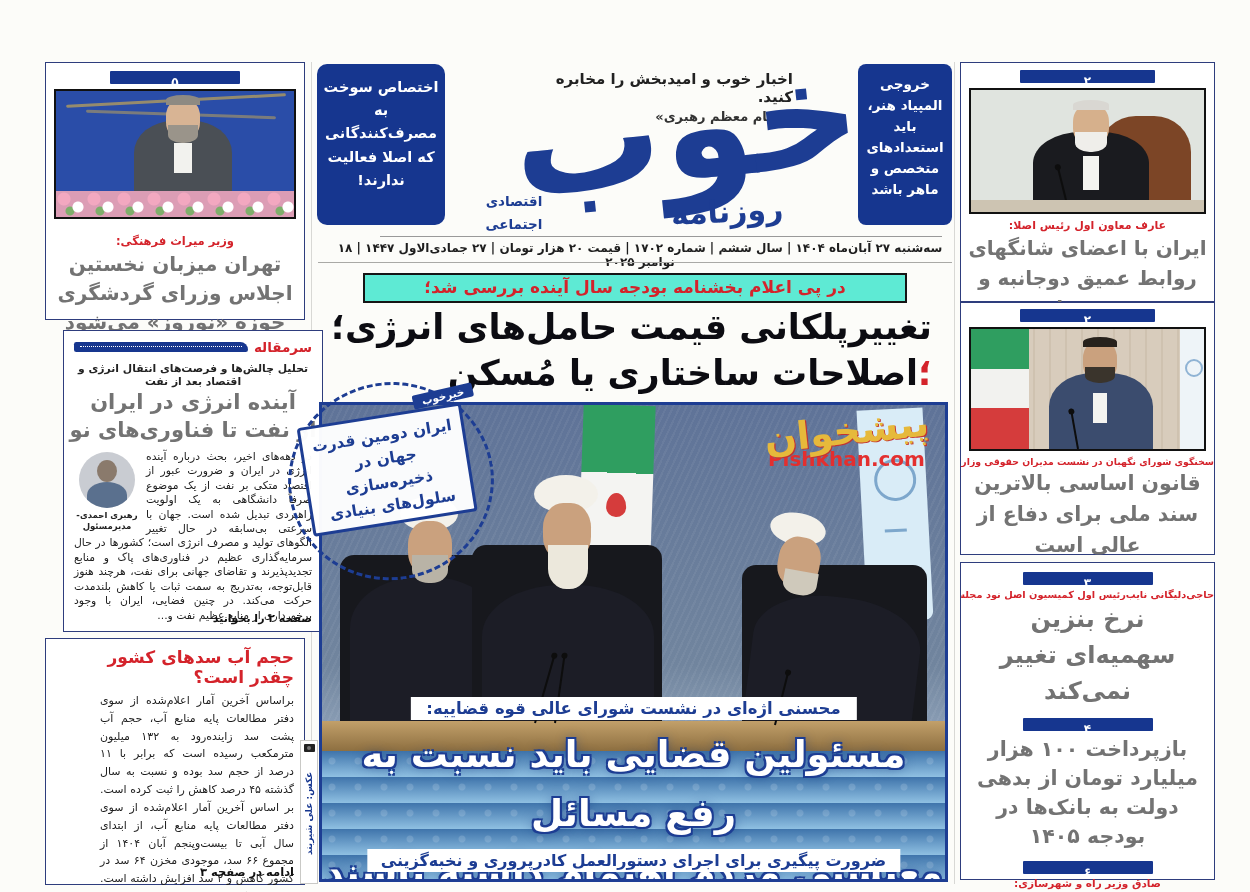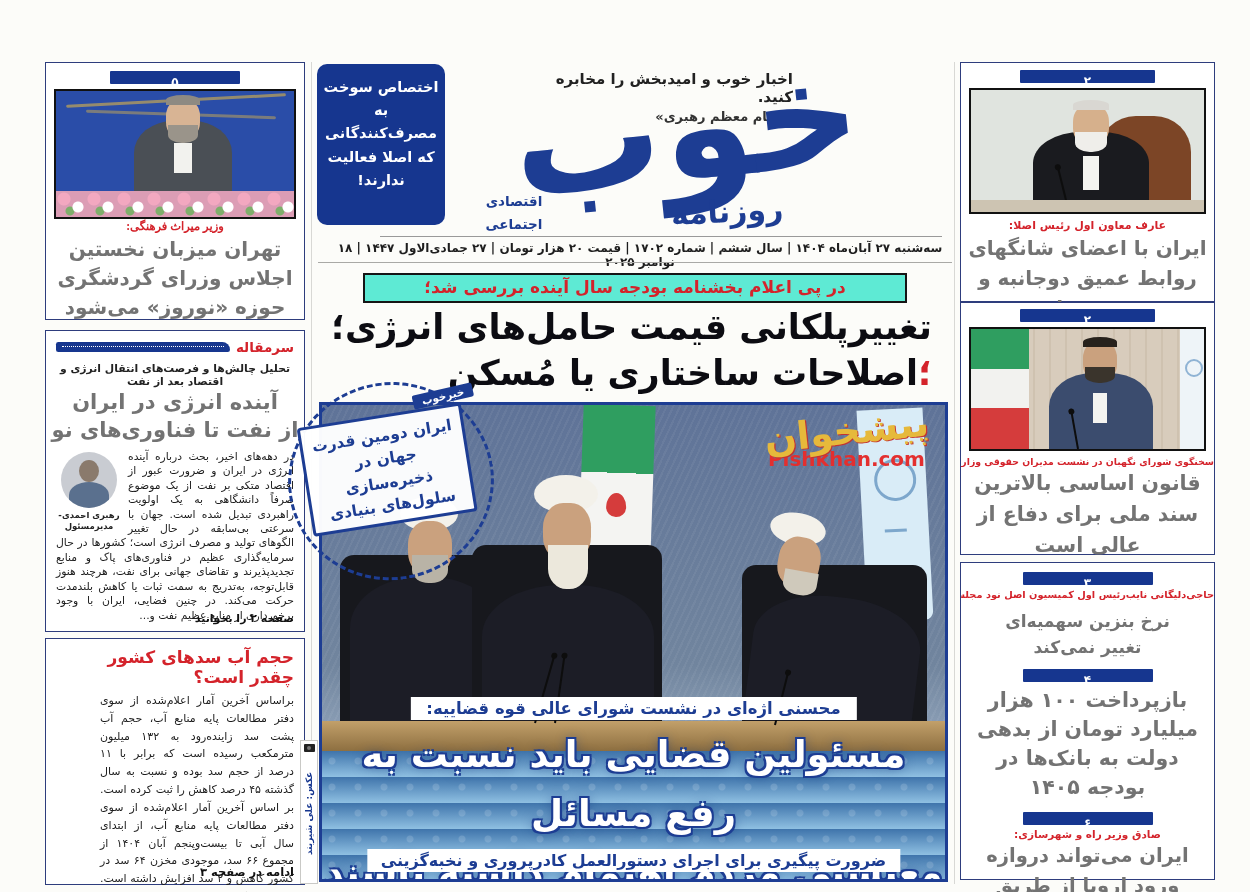--- a/index.html
+++ b/index.html
@@ -47,42 +47,43 @@
   </div>
 
   <div id="logo" class="abs" style="left:600px;top:34px;width:260px;height:180px;font-size:148px;line-height:180px;text-align:center;">خوب</div>
   <div class="abs navy" style="left:652px;top:194px;width:150px;font-size:30px;font-weight:bold;transform:rotate(-3deg);text-align:center;">روزنامه</div>
 
   <div class="abs navy" style="left:468px;top:190px;width:92px;font-size:13.5px;font-weight:bold;line-height:1.7;text-align:center;">
     <div>اقتصادی</div>
     <div>اجتماعی</div>
   </div>
 
+  <div class="promo" style="left:858px;top:64px;width:94px;height:161px;border-radius:8px;font-size:13.5px;line-height:1.55;padding:10px 4px;">خروجی المپیاد هنر، باید استعدادهای متخصص و ماهر باشد</div>
 
   <div class="hline" style="left:380px;top:236px;width:562px;background:#999;"></div>
   <div class="abs" style="left:330px;top:241px;width:620px;text-align:center;font-size:12px;font-weight:bold;color:#1e1e1e;">سه‌شنبه ۲۷ آبان‌ماه ۱۴۰۴ | سال ششم | شماره ۱۷۰۲ | قیمت ۲۰ هزار تومان | ۲۷ جمادی‌الاول ۱۴۴۷ | ۱۸ نوامبر ۲۰۲۵</div>
   <div class="hline" style="left:318px;top:262px;width:634px;"></div>
 
   <div class="box" style="left:45px;top:62px;width:260px;height:258px;">
     <div class="pagebar" style="width:130px;margin-top:8px;"><span>۵</span></div>
     <div class="photoframe" style="margin:5px 8px 0;height:130px;background:#2a4da8;">
       <div class="abs" style="left:10px;top:8px;width:220px;height:3px;background:rgba(222,182,70,.6);transform:rotate(-3deg);border-radius:2px;"></div>
       <div class="abs" style="left:30px;top:22px;width:190px;height:3px;background:rgba(222,182,70,.45);transform:rotate(2deg);border-radius:2px;"></div>
       <div class="chair" style="left:78px;top:30px;width:98px;height:80px;background:#4a4f55;border-radius:40% 40% 0 0;"></div>
       <div class="abs" style="left:118px;top:52px;width:18px;height:30px;background:#f2f2ee;"></div>
       <div class="face" style="left:110px;top:8px;width:34px;height:40px;background:#d8b494;"></div>
       <div class="beard" style="left:112px;top:34px;width:30px;height:18px;background:#9a948a;"></div>
       <div class="abs" style="left:110px;top:4px;width:34px;height:10px;background:#8e8a82;border-radius:50% 50% 0 0;"></div>
       <div class="abs" style="left:0;bottom:0;width:100%;height:26px;background:radial-gradient(circle at 8px 8px,#f3a8c0 6px,transparent 7px),radial-gradient(circle at 22px 16px,#ffffff 5px,transparent 6px),radial-gradient(circle at 14px 20px,#7fae6b 4px,transparent 5px),#dc9db5;background-size:30px 26px;"></div>
     </div>
-    <div class="kick" style="font-size:11.5px;margin-top:0;font-family:Liberation Serif, serif;">وزیر میراث فرهنگی:</div>
+    <div class="kick" style="font-size:11.5px;margin-top:15px;">وزیر میراث فرهنگی:</div>
     <div class="hl" style="font-size:20px;line-height:1.45;padding:2px 6px 0;">تهران میزبان نخستین اجلاس وزرای گردشگری حوزه «نوروز» می‌شود</div>
   </div>
 
-  <div class="box" style="left:45px;top:330px;width:260px;height:302px;">
+  <div class="box" style="left:63px;top:330px;width:260px;height:302px;">
     <div style="display:flex;align-items:center;gap:6px;padding:8px 10px 0;">
       <div class="redtx" style="font-size:13.5px;font-weight:bold;">سرمقاله</div>
       <div style="flex:1;height:10px;background:#16368f;border-radius:3px 10px 3px 3px;position:relative;">
         <div style="position:absolute;left:6px;right:6px;top:4px;border-top:1.5px dotted #fff;"></div>
       </div>
     </div>
     <div class="kick" style="color:#222;font-size:10.8px;font-weight:bold;margin-top:7px;">تحلیل چالش‌ها و فرصت‌های انتقال انرژی و اقتصاد بعد از نفت</div>
     <div class="hl" style="font-size:21px;line-height:1.35;">
       <div>آینده انرژی در ایران</div>
       <div>از نفت تا فناوری‌های نو</div>
@@ -218,21 +219,21 @@
       <div class="mic" style="left:106px;top:84px;height:36px;transform:rotate(-10deg);"></div>
     </div>
     <div class="kick" style="font-size:9.3px;margin-top:5px;white-space:nowrap;overflow:hidden;">سخنگوی شورای نگهبان در نشست مدیران حقوقی وزارت دفاع:</div>
     <div class="hl" style="font-size:20.5px;line-height:1.5;padding:1px 8px 0;">قانون اساسی بالاترین سند ملی برای دفاع از عالی است</div>
   </div>
 
   <div class="box" style="left:960px;top:562px;width:255px;height:318px;">
     <div>
       <div class="pagebar" style="width:130px;margin-top:9px;"><span>۳</span></div>
       <div class="kick" style="font-size:9.8px;margin-top:4px;white-space:nowrap;overflow:hidden;">حاجی‌دلیگانی نایب‌رئیس اول کمیسیون اصل نود مجلس:</div>
-      <div class="hl" style="font-size:17px;line-height:1.5;padding:1px 30px 0;margin-top:8px;">نرخ بنزین سهمیه‌ای تغییر نمی‌کند</div>
+      <div class="hl" style="font-size:24px;line-height:1.5;padding:1px 30px 0;">نرخ بنزین سهمیه‌ای تغییر نمی‌کند</div>
     </div>
     <div>
       <div class="pagebar" style="width:130px;margin-top:9px;"><span>۴</span></div>
       <div class="hl" style="font-size:20.5px;line-height:1.42;padding:4px 10px 0;">بازپرداخت ۱۰۰ هزار میلیارد تومان از بدهی دولت به بانک‌ها در بودجه ۱۴۰۵</div>
     </div>
     <div>
       <div class="pagebar" style="width:130px;margin-top:10px;"><span>۶</span></div>
       <div class="kick" style="font-size:10.5px;margin-top:3px;">صادق وزیر راه و شهرسازی:</div>
       <div class="hl" style="font-size:19.5px;line-height:1.5;padding:1px 8px 0;">ایران می‌تواند دروازه ورود اروپا از طریق مسیر ریلی چین باشد</div>
     </div>

